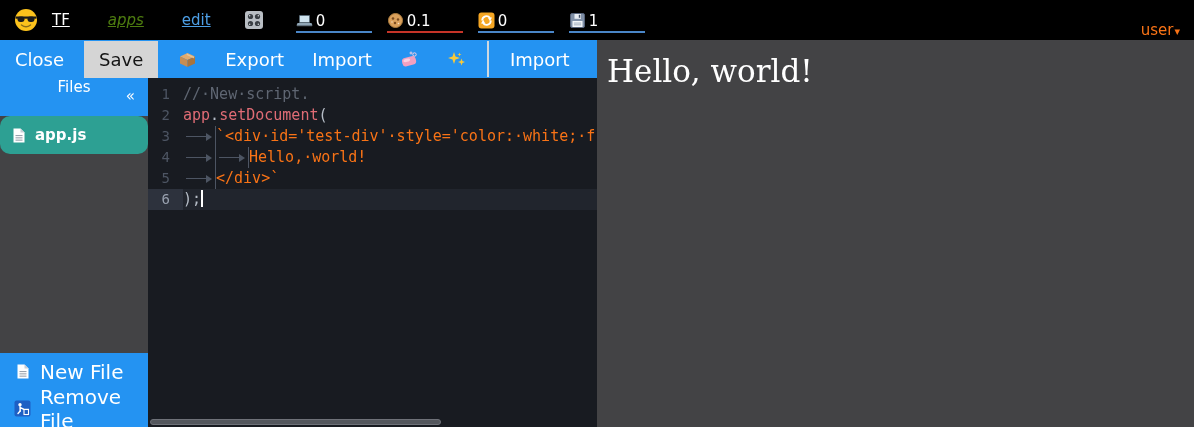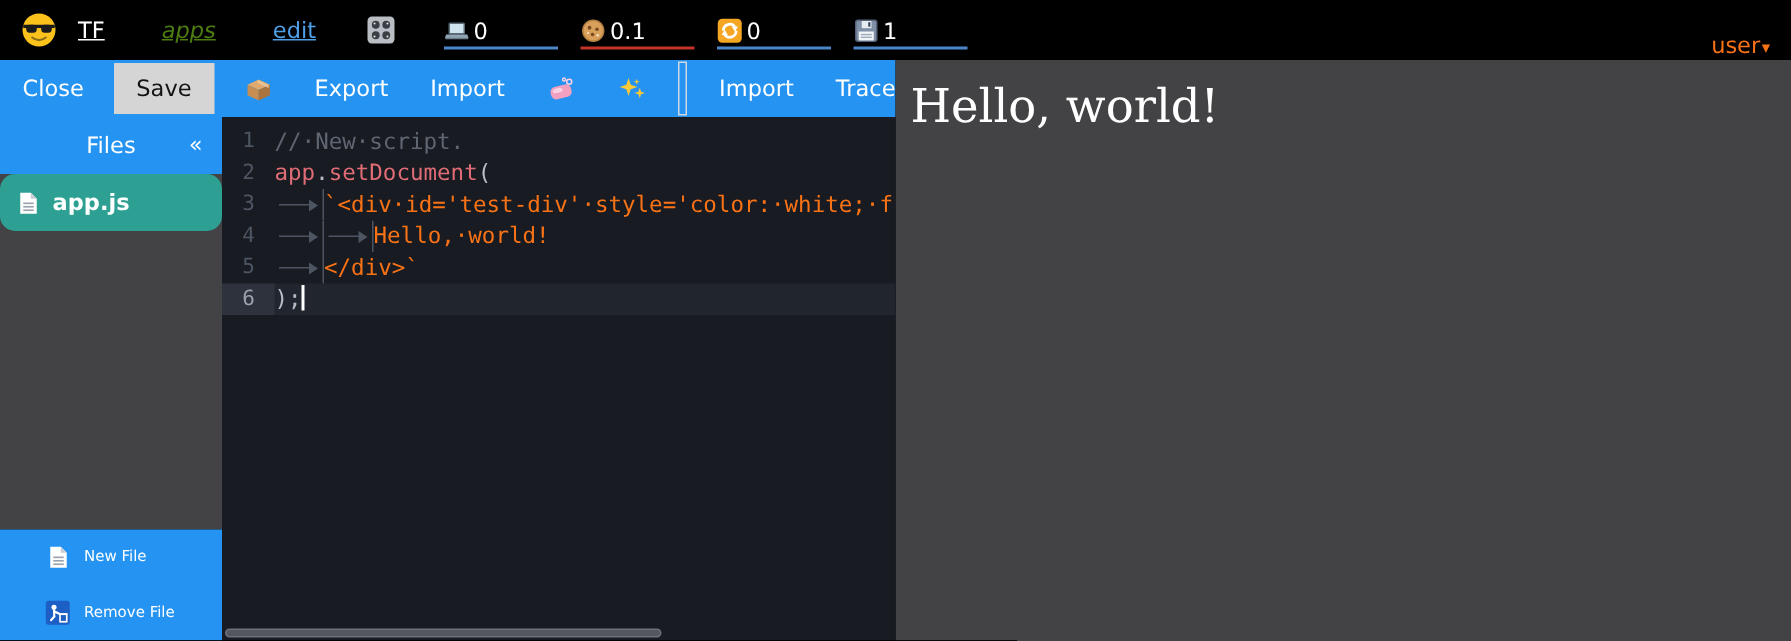--- a/index.html
+++ b/index.html
@@ -24,41 +24,41 @@
   
   .body-row { display:flex; height:387px; }
   .left-pane { width:597px; display:flex; flex-direction:column; }
   .output-panel { flex:1; background:#434345; color:#fff;
                   font-family:"DejaVu Serif","Liberation Serif",serif;
                   font-size:31px; padding:13px 0 0 10px; }
 
   
   .toolbar { height:38px; background:#2493f2; display:flex; align-items:center;
              padding-left:15px; gap:28px; flex-shrink:0; }
-  .tb-btn { background:none; border:none; color:#fff; font-size:15px;
+  .tb-btn { background:none; border:none; color:#fff; font-size:18px;
             font-family:inherit; cursor:pointer; padding:0; }
   .tb-btn.active { background:#d5d5d5; color:#141414; padding:8px 15px; margin:0 -8px; }
   .tb-icon { width:19px; height:19px; display:inline-flex; cursor:pointer; }
   .tb-box { width:31px; height:36px; border:1px solid #cfd8e0; margin:0 -7px; cursor:pointer; }
 
   
   .workspace { flex:1; display:flex; min-height:0; }
   .sidebar { width:148px; display:flex; flex-direction:column; flex-shrink:0; }
   .files-header { height:38px; background:#2493f2; color:#fff; font-size:15px;
-                  display:flex; align-items:center; justify-content:center;
+                  display:flex; align-items:flex-start; justify-content:center;
                   position:relative; flex-shrink:0; }
   .files-collapse { position:absolute; right:13px; top:9px; font-size:15px; cursor:pointer; }
   .file-list { flex:1; background:#434345; }
   .file-row { height:38px; display:flex; align-items:center; gap:8px; padding-left:10px;
               color:#fff; font-size:15px; font-weight:bold; cursor:pointer; }
   .file-row.active { background:#2da093;border-radius:10px; }
   .file-row .icon { width:17px; height:17px; display:inline-flex; }
   .sidebar-actions { background:#2493f2; flex-shrink:0; }
-  .action-row { height:37px; display:flex; align-items:center; gap:9px; padding-left:30px;
-                color:#fff; font-size:10px; cursor:pointer; }
+  .action-row { height:37px; display:flex; align-items:center; gap:9px; padding-left:14px;
+                color:#fff; font-size:20px; cursor:pointer; }
   .action-row .icon { width:17px; height:17px; display:inline-flex; }
 
   
   .editor { flex:1; background:#181b21; position:relative; overflow:hidden; padding-top:6px;
             font-family:"DejaVu Sans Mono","Liberation Mono",monospace; font-size:15px; }
   .line { display:flex; height:21px; line-height:21px; white-space:pre; }
   .line.active { background:#21252d; }
   .ln { width:35px; flex-shrink:0; text-align:right; padding-right:13px;
         color:#4d5563; font-size:14px; }
   .line.active .ln { background:#2d323d; color:#99a1af; }

